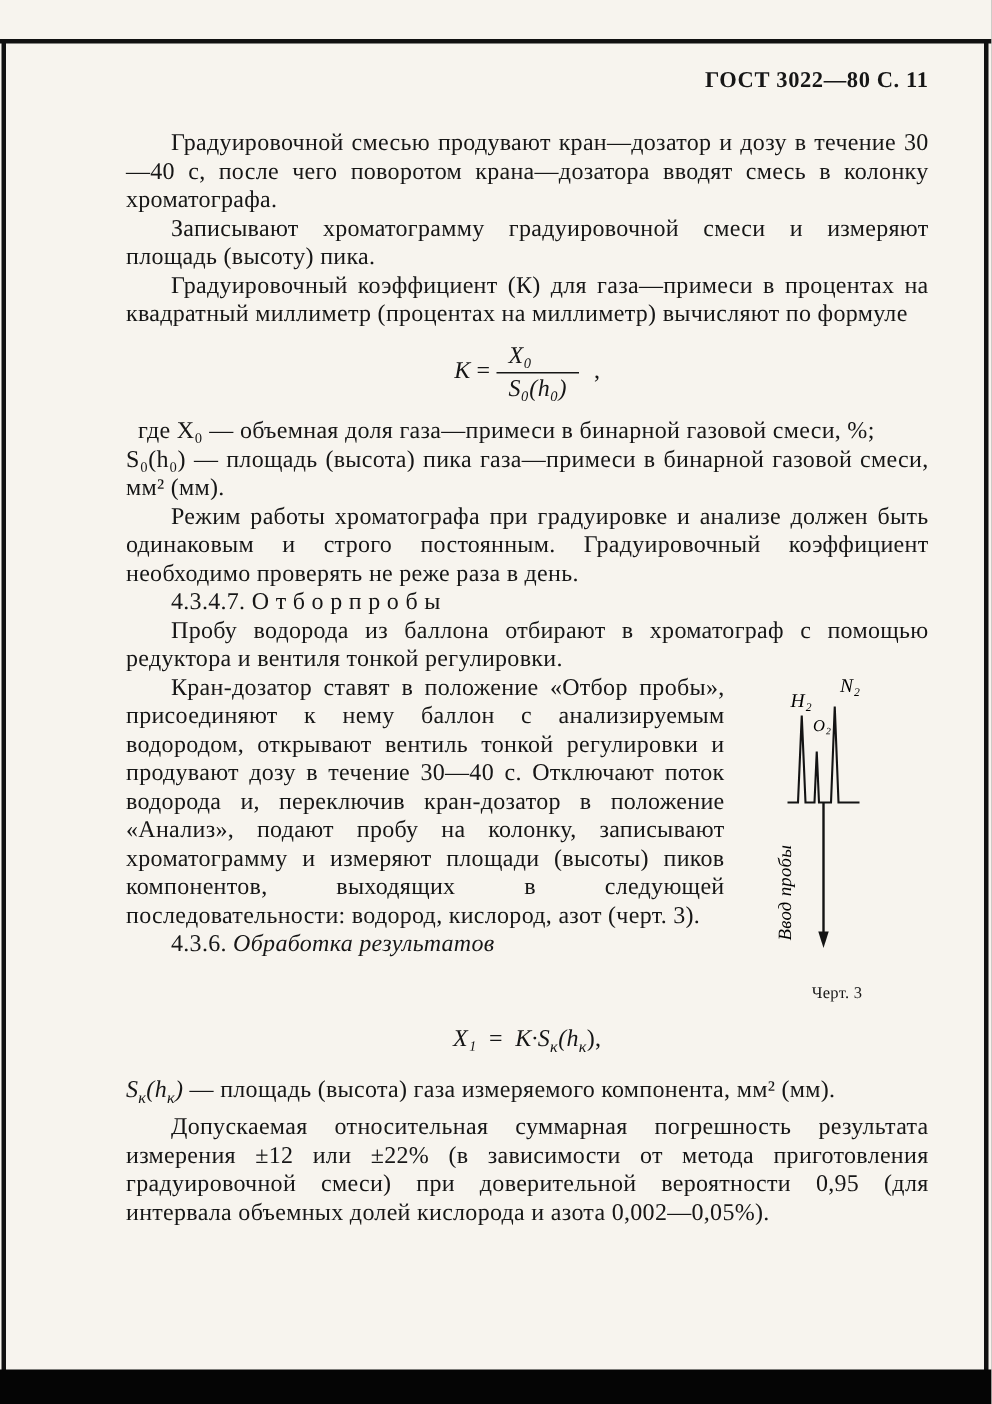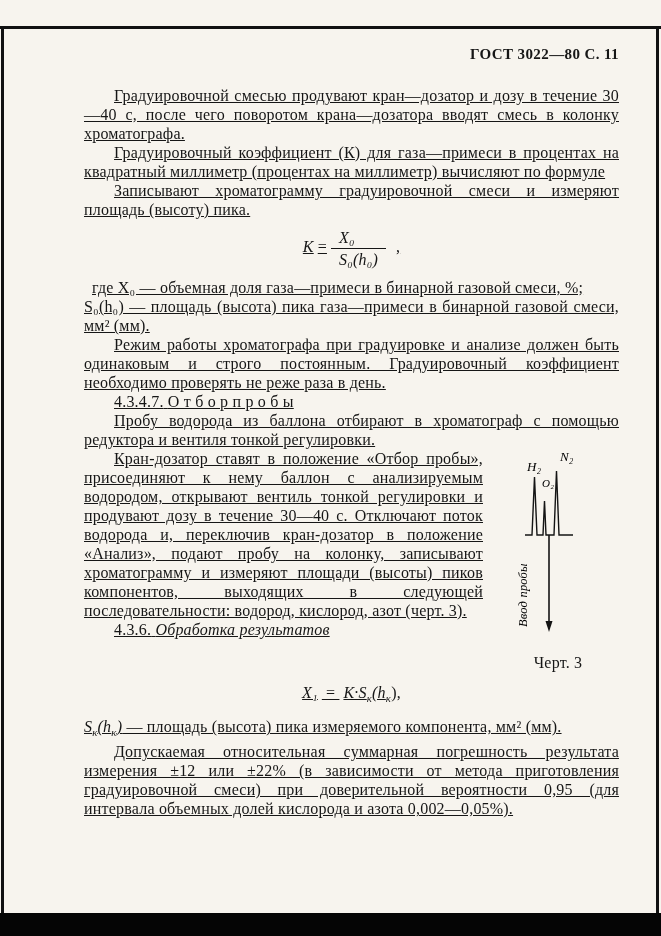--- a/index.html
+++ b/index.html
@@ -17,21 +17,21 @@
   .frame-left{position:absolute;top:26px;bottom:0;left:1px;width:3px;background:#111;}
   .frame-right{position:absolute;top:26px;bottom:0;right:2px;width:3px;background:#111;}
   .frame-bottom{position:absolute;bottom:0;left:0;right:0;height:23px;background:#050505;}
 
   .doc-header{
     position:absolute;top:46px;left:84px;right:42px;
     text-align:right;font-weight:bold;font-size:15px;letter-spacing:.4px;
   }
   .content{
     position:absolute;top:86px;left:84px;right:42px;bottom:40px;
-    font-size:16px;line-height:19px;text-align:justify;letter-spacing:.2px;text-decoration:underline;
+    font-size:16px;line-height:19px;text-align:justify;letter-spacing:.2px;
   }
   p{margin:0;}
   .para{text-indent:30px;}
   .where-first{text-indent:8px;}
   .where-cont{text-indent:0;}
   .heading{text-indent:30px;}
   .heading .it{font-style:italic;}
   .math{font-style:italic;}
   sub{font-size:11px;font-style:italic;}
 
@@ -41,40 +41,40 @@
   .formula .eqsign{font-style:normal;margin:0 4px;}
   .fraction{display:inline-block;vertical-align:middle;text-align:left;}
   .fraction .num{display:block;border-bottom:1.4px solid #161616;padding:0 8px 1px 8px;}
   .fraction .den{display:block;padding:1px 8px 0 8px;}
   .formula .trail{margin-left:10px;font-style:normal;}
 
   .fig{
     float:right;width:122px;margin:0 0 2px 14px;text-align:center;
   }
   .fig svg{display:block;margin:0 auto;}
-  .fig figcaption{font-size:16px;margin-top:12px;font-style:normal;}
+  .fig figcaption{font-size:11px;margin-top:12px;font-style:normal;}
   .clear{clear:both;}
 </style>
 </head>
 <body>
 
 <div class="page">
 
   <div class="frame-top"></div>
   <div class="frame-left"></div>
   <div class="frame-right"></div>
   <div class="frame-bottom"></div>
 
   <div class="doc-header">ГОСТ 3022—80 С. 11</div>
 
   <div class="content">
 
     <p class="para">Градуировочной смесью продувают кран—дозатор и дозу в течение 30—40 с, после чего поворотом крана—дозатора вводят смесь в колонку хроматографа.</p>
+    <p class="para">Записывают хроматограмму градуировочной смеси и измеряют площадь (высоту) пика.</p>
     <p class="para">Градуировочный коэффициент (К) для газа—примеси в процентах на квадратный миллиметр (процентах на миллиметр) вычисляют по формуле</p>
-    <p class="para">Записывают хроматограмму градуировочной смеси и измеряют площадь (высоту) пика.</p>
 
     <div class="formula">
       <span class="math">K</span><span class="eqsign">=</span><span class="fraction"><span class="num math">X₀</span><span class="den math">S₀(h₀)</span></span><span class="trail">,</span>
     </div>
 
     <p class="where-first">где X₀ — объемная доля газа—примеси в бинарной газовой смеси, %;</p>
     <p class="where-cont">S₀(h₀) — площадь (высота) пика газа—примеси в бинарной газовой смеси, мм² (мм).</p>
 
     <p class="para">Режим работы хроматографа при градуировке и анализе должен быть одинаковым и строго постоянным. Градуировочный коэффициент необходимо проверять не реже раза в день.</p>
 
@@ -104,18 +104,18 @@
 
     <p class="heading"><span>4.3.6.</span> <span class="it">Обработка результатов</span></p>
 
 
     <div class="clear"></div>
 
     <div class="formula">
       <span class="math"><span>X₁</span><span class="eqsign"> = </span><span>K·S</span><sub>к</sub><span>(h</span><sub>к</sub><span class="trail" style="margin-left:0;">),</span></span>
     </div>
 
-    <p class="where-cont"><span class="math"><span>S</span><sub>к</sub><span>(h</span><sub>к</sub><span>)</span></span><span> — площадь (высота) пика измеряемого компонента, мм² (мм).</span></p>
+    <p class="where-cont"><span class="math"><span>S</span><sub>к</sub><span>(h</span><sub>к</sub><span>)</span></span><span> — площадь (высота) газа измеряемого компонента, мм² (мм).</span></p>
 
     <p class="para">Допускаемая относительная суммарная погрешность результата измерения ±12 или ±22% (в зависимости от метода приготовления градуировочной смеси) при доверительной вероятности 0,95 (для интервала объемных долей кислорода и азота 0,002—0,05%).</p>
 
   </div>
 </div>
 
 </body></html>

